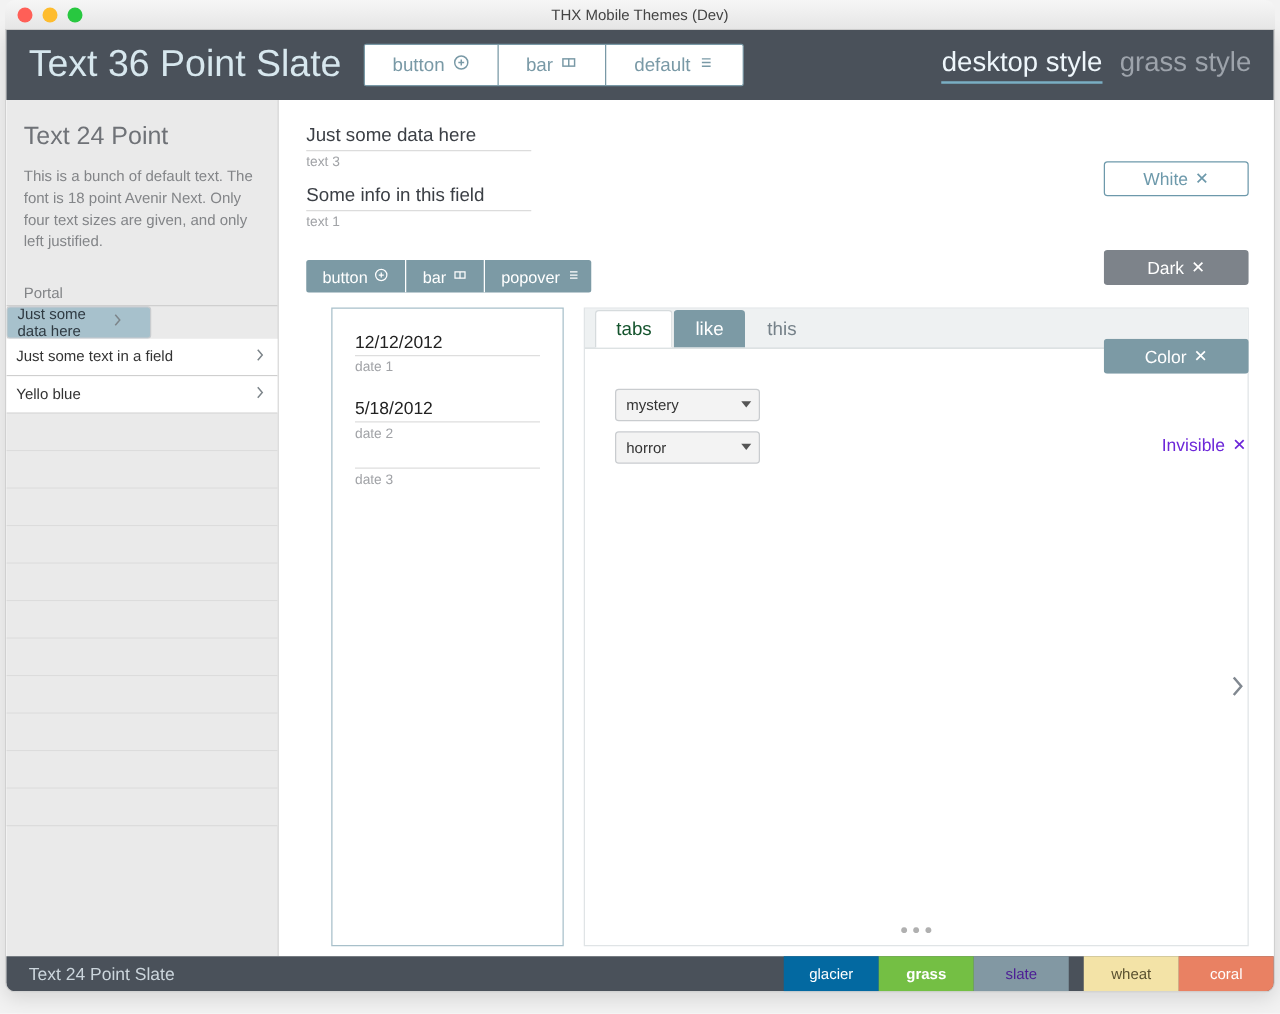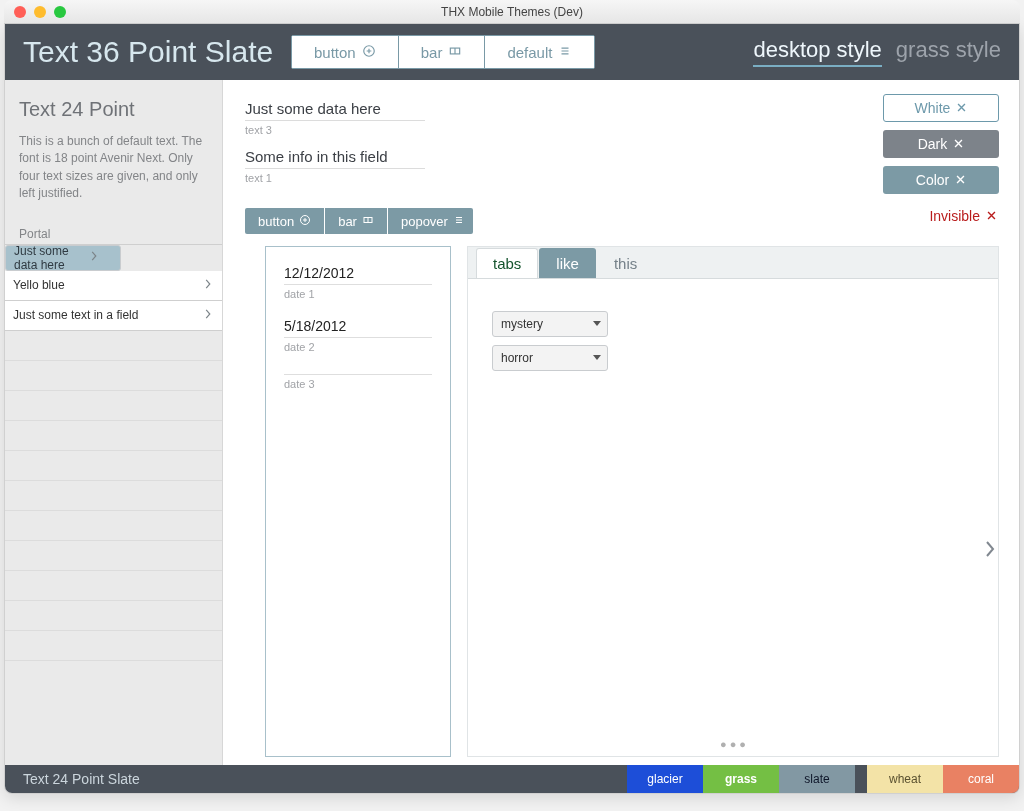--- a/index.html
+++ b/index.html
@@ -71,34 +71,34 @@
   .sel-box{position:relative; display:inline-block; margin-top:8px;}
   .sel-box::after{content:""; position:absolute; right:7px; top:10px; border-left:4px solid transparent;border-right:4px solid transparent;border-top:5px solid #555;}
 
   .chev-big { position:absolute; right:-6px; top:260px; width:20px; height:24px; color:#818890; cursor:pointer;}
   .chev-big svg{width:12px;height:20px;}
 
   .dots3 { position:absolute; bottom:6px; left:0; right:0; text-align:center; color:#b0b0b0; font-size:11px;}
 
   
   .pills { position:absolute; top:14px; right:20px; display:flex; flex-direction:column; gap:8px; align-items:flex-end;}
-  .pill { width:116px; height:28px; border-radius:3px; font-size:14px; display:flex; align-items:center; justify-content:center; gap:6px; border:1px solid transparent; cursor:pointer;}
+  .pill { width:116px; height:28px; border-radius:3px; font-size:14px; display:flex; align-items:center; justify-content:center; gap:6px; border:1px solid transparent; cursor:pointer;margin-top:35px;}
   .pill svg{width:11px;height:11px;}
   .pill.white { background:#fff; color:#6d99ab; border-color:#6d99ab;}
   .pill.dark  { background:#7d838a; color:#fff;}
   .pill.color { background:#7c9aa5; color:#fff;}
-  .pill.inv   { background:transparent; color:#b91c1c; border:none; width:auto; padding-right:2px;justify-content:center;}
+  .pill.inv   { background:transparent; color:#6d28d9; border:none; width:auto; padding-right:2px;justify-content:center;}
 
   
   .footer { height:28px; background:#4a515a; display:flex; align-items:center; color:#cbd5dc; font-size:14px; padding-left:18px;}
   .swatches { margin-left:auto; display:flex; height:100%;}
   .swatch { width:76px; font-size:12px; display:flex; align-items:center; justify-content:center; cursor:pointer;}
-  .sw-glacier{background:#1d4ed8;color:#fff;}
+  .sw-glacier{background:#0369a1;color:#fff;}
   .sw-grass{background:#74bf44;color:#fff;font-weight:bold;}
-  .sw-slate{background:#8298a3;color:#0f172a;}
+  .sw-slate{background:#8298a3;color:#4c1d95;}
   .sw-wheat{background:#f3e3a7;color:#5a5130;margin-left:12px;}
   .sw-coral{background:#e98163;color:#fff;}
 
   svg { stroke:currentColor; fill:none; stroke-width:2;}
 </style>
 </head>
 <body>
 
 <div class="titlebar">
   <div class="dots">
@@ -154,27 +154,27 @@
       <div class="sb-para">This is a bunch of default text. The font is 18 point Avenir Next. Only four text sizes are given, and only left justified.</div>
       <div class="sb-label">Portal</div>
       <div class="portal">
         <div class="prow sel">
           <span>Just some data here</span>
           <span class="chev"><svg viewBox="0 0 12 20">
                 <path d="M3 3l6 7-6 7"></path>
               </svg></span>
         </div>
         <div class="prow">
-          <span>Yello blue</span>
+          <span>Just some text in a field</span>
           <span class="chev"><svg viewBox="0 0 12 20">
                 <path d="M3 3l6 7-6 7"></path>
               </svg></span>
         </div>
         <div class="prow">
-          <span>Just some text in a field</span>
+          <span>Yello blue</span>
           <span class="chev"><svg viewBox="0 0 12 20">
                 <path d="M3 3l6 7-6 7"></path>
               </svg></span>
         </div>
         <div class="prow empty"></div>
         <div class="prow empty"></div>
         <div class="prow empty"></div>
         <div class="prow empty"></div>
         <div class="prow empty"></div>
         <div class="prow empty"></div>

